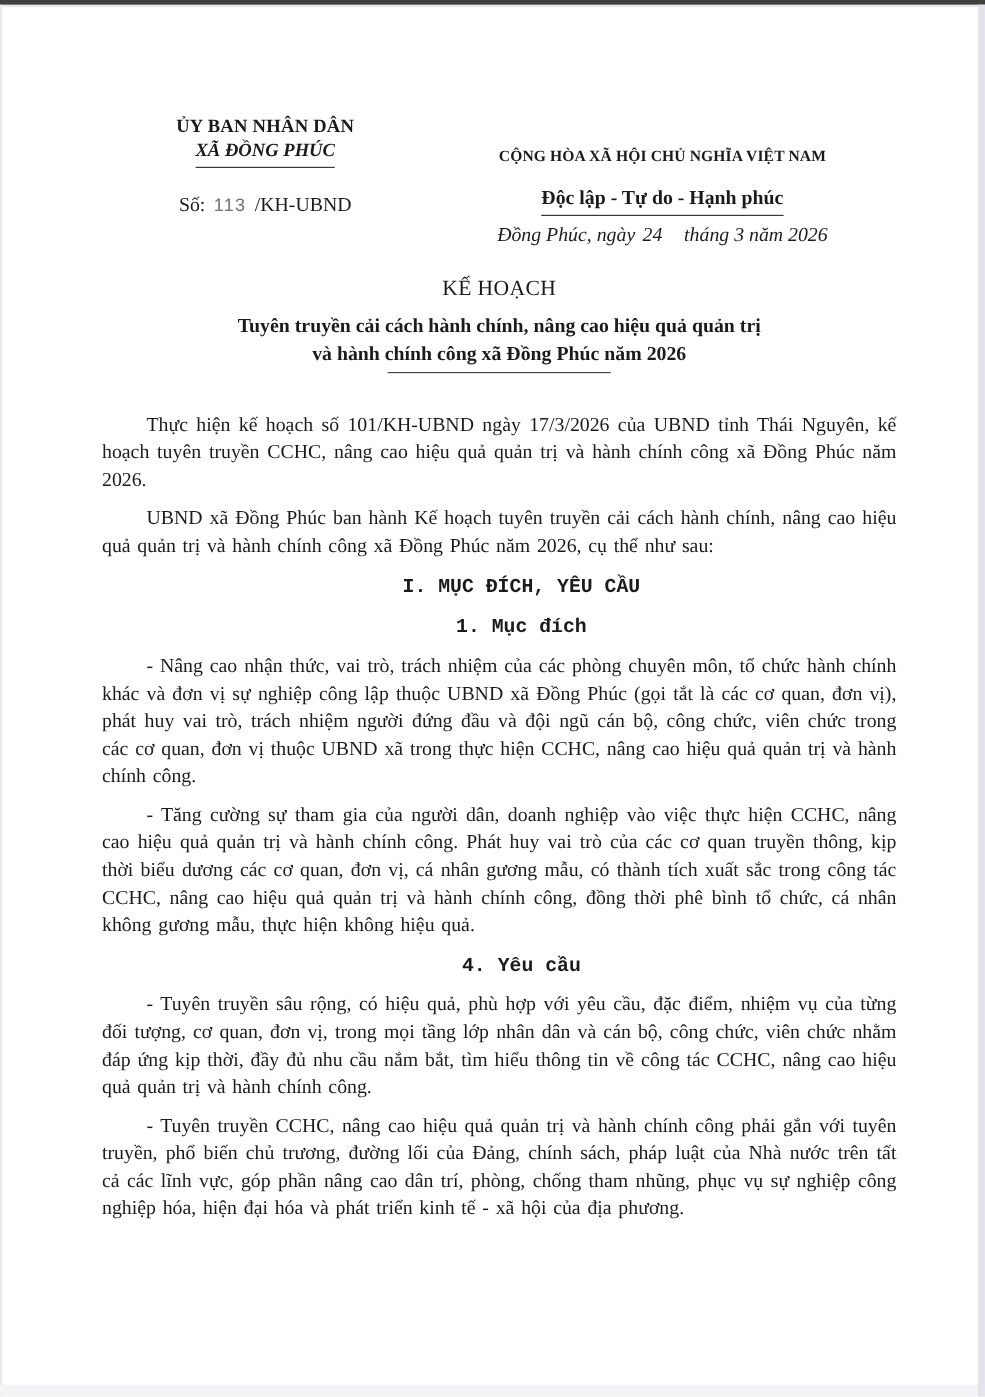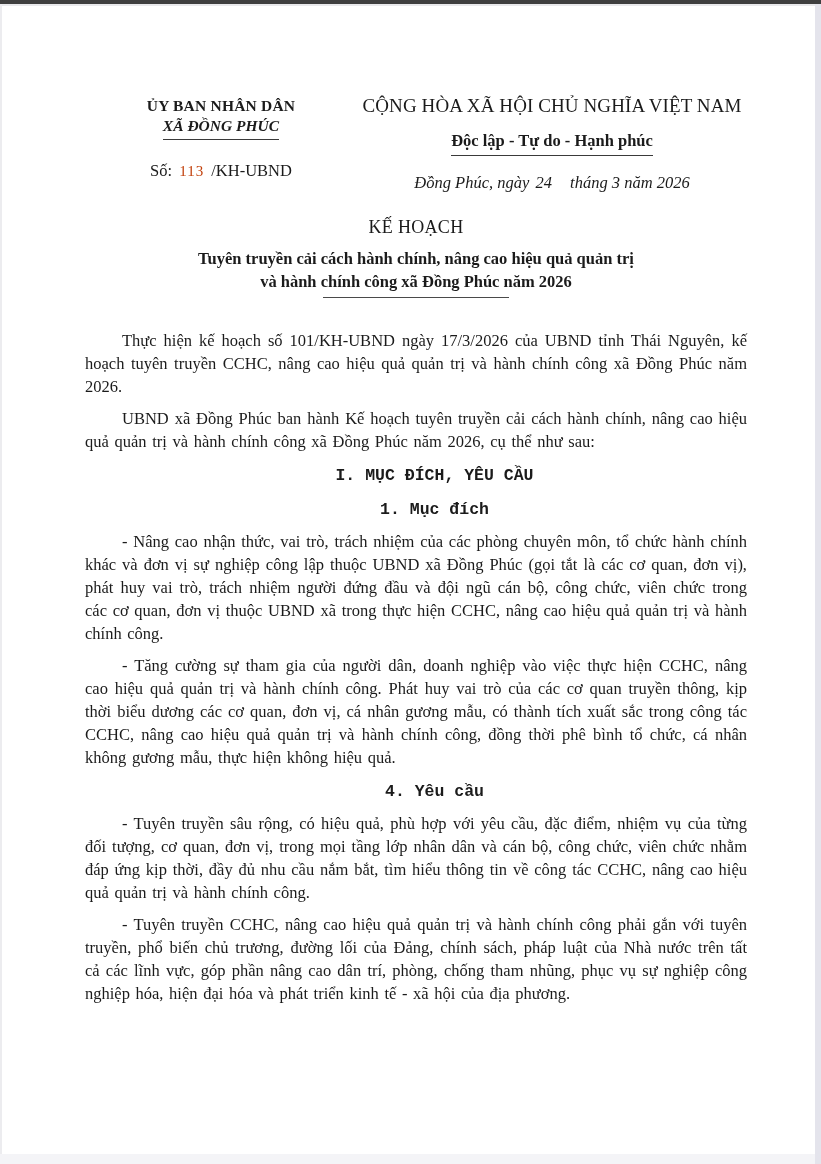--- a/index.html
+++ b/index.html
@@ -59,43 +59,44 @@
   }
   .org-line2-wrap { line-height: 20px; }
   .org-line2 {
     display: inline-block;
     font-weight: bold; font-size: 15.5px;
     padding-bottom: 3px;
     border-bottom: 1.5px solid #3a3a3a;
     font-style: italic;
   }
   .motto-line1 {
-    font-weight: normal; font-size: 19px; line-height: 20px;
+    font-weight: bold; font-size: 13px; line-height: 20px;
     letter-spacing: 0.1px;
+    margin-top: 24px;
   }
   .motto-line2-wrap { line-height: 22px; margin-top: 14px; }
   .motto-line2 {
     display: inline-block;
     font-weight: bold; font-size: 16.5px;
     padding-bottom: 3px;
     border-bottom: 1.5px solid #3a3a3a;
   }
   .doc-number {
     margin-top: 21px;
     font-size: 16.5px;
   }
   .inserted-value {
-    font-family: Liberation Serif, serif;
+    font-family: Liberation Sans, sans-serif;
     font-size: 15px;
-    color: #c2410c;
+    color: #737373;
     letter-spacing: 1px;
     padding: 0 3px;
   }
   .date-line {
-    margin-top: 17px;
+    margin-top: 6px;
     font-style: italic;
     font-size: 16.5px;
   }
   .date-day {
     font-style: italic;
     padding: 0 2px;
     margin-right: 12px;
   }
   
   .title-block {

